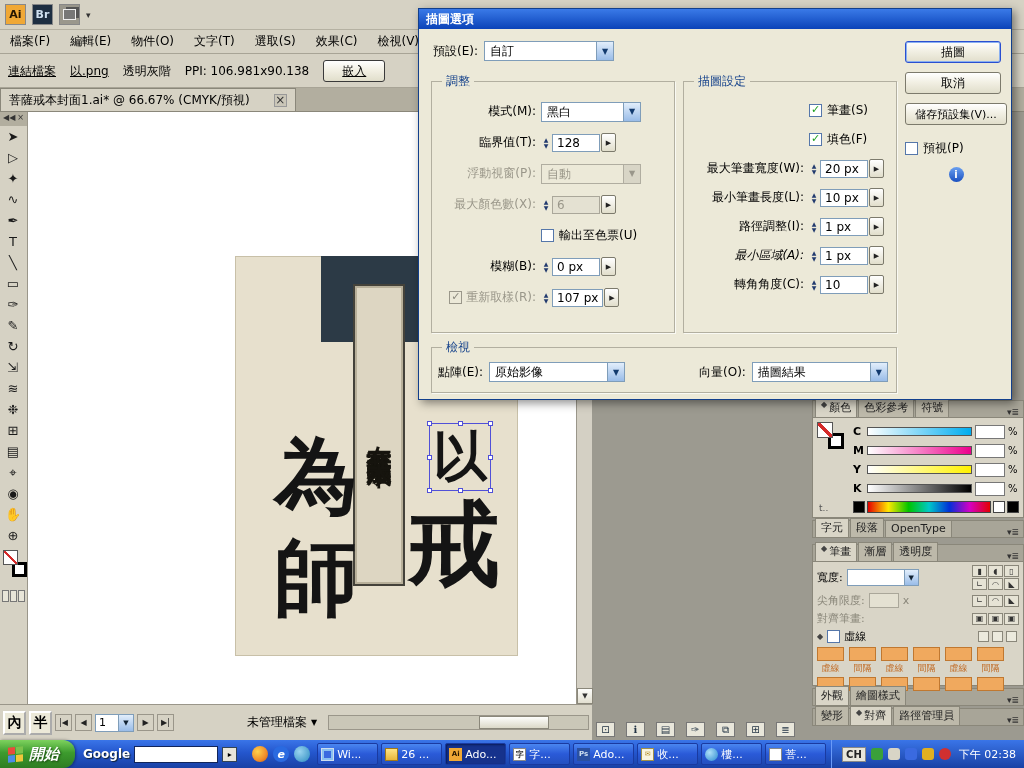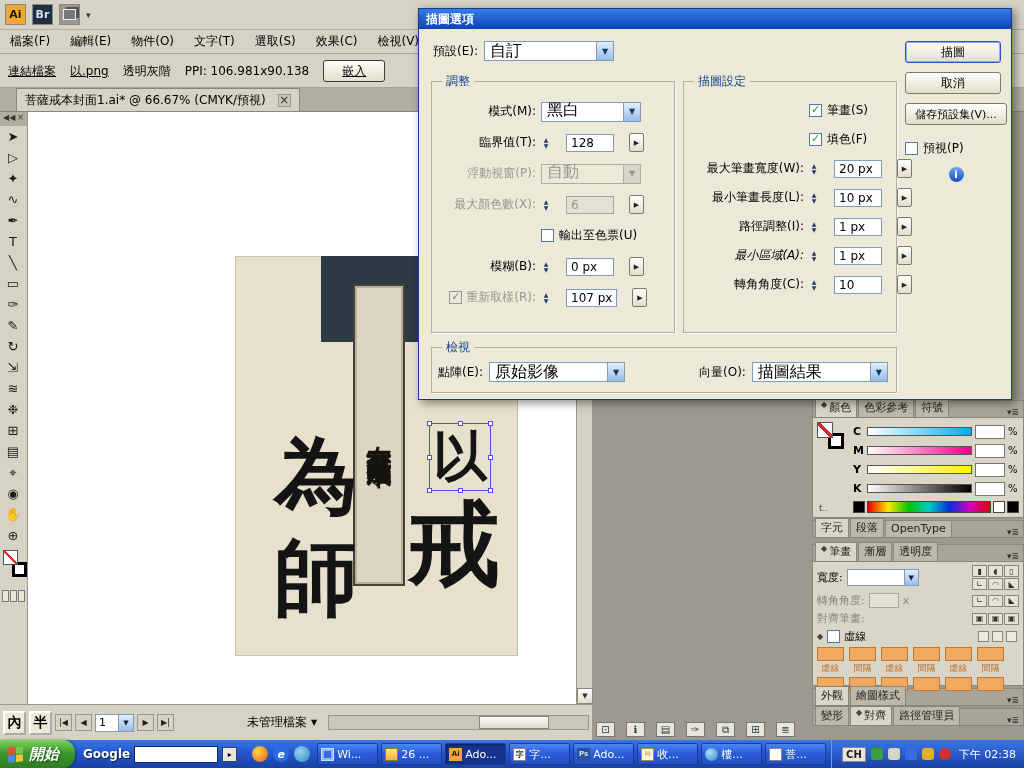--- a/index.html
+++ b/index.html
@@ -19,21 +19,21 @@
   .menubar { position:absolute; left:0; top:30px; width:1024px; height:24px; background:#d6d2c4; border-bottom:1px solid #a8a496; display:flex; align-items:center; }
   .menu-item { padding:3px 10px; font-size:12px; cursor:default; }
 
   .controlbar { position:absolute; left:0; top:55px; width:1024px; height:33px; background:#d6d2c4; border-bottom:1px solid #a8a496; display:flex; align-items:center; gap:14px; padding-left:8px; }
   .bluelink { color:#000000; text-decoration:underline; font-size:12px; }
   .cbtext { font-size:12px; }
   .xpbtn { display:inline-flex; align-items:center; justify-content:center; background:linear-gradient(#ffffff,#f2f0e4 45%,#e1decb); border:1px solid #7c7a6c; border-radius:3px; font-size:12px; color:#000; font-family:inherit; }
   .embed { width:62px; height:22px; border:1px solid #3a3a3a;text-decoration:underline; }
 
   .doctabrow { position:absolute; left:0; top:88px; width:1024px; height:24px; background:#b2ae9f; border-bottom:1px solid #8a877a; }
-  .doctab { display:inline-flex; align-items:center; gap:12px; height:23px; background:#d6d2c4; border:1px solid #8a877a; border-bottom:none; padding:0 8px; font-size:12px; margin-left:16px; }
+  .doctab { display:inline-flex; align-items:center; gap:24px; height:23px; background:#d6d2c4; border:1px solid #8a877a; border-bottom:none; padding:0 8px; font-size:12px; margin-left:0; }
   .tabx { font-size:12px; color:#333; width:13px; height:13px; display:inline-flex; align-items:center; justify-content:center; border:1px solid #999; background:#cac6b8; }
 
   
   .toolbar { position:absolute; left:0; top:112px; width:28px; height:592px; background:#d6d2c4; border-right:1px solid #9a968a; z-index:3; }
   .tbhead { height:14px; background:#b2ae9f; font-size:8px; color:#333; display:flex; justify-content:space-between; padding:1px 3px; }
   .tool { width:26px; height:21px; display:flex; align-items:center; justify-content:center; font-size:13px; color:#1a1a1a; }
   .swatchwidget { position:relative; width:26px; height:34px; margin:4px 0 0 3px; }
   .sw-back { position:absolute; left:9px; top:12px; width:15px; height:15px; background:#fff; border:3px solid #000; }
   .sw-front { position:absolute; left:0; top:0; width:15px; height:15px; background:#fff; border:1px solid #555;
      background-image:linear-gradient(45deg,transparent 44%,#d42a2a 44%,#d42a2a 56%,transparent 56%); }
@@ -116,39 +116,39 @@
   
   .dock { position:absolute; left:596px; top:722px; display:flex; gap:11px; z-index:4; }
   .dockicon { width:19px; height:15px; border:1px solid #777; background:#e8e6da; font-size:10px; display:flex; align-items:center; justify-content:center; color:#234; }
 
   
   .dialog { position:absolute; left:418px; top:8px; width:594px; height:392px; background:#ece9d8; border:1px solid #123f8c; box-shadow:3px 3px 9px rgba(0,0,0,.45); z-index:50; }
   .dtitle { height:20px; background:linear-gradient(#3a7ae8,#0b43b8); color:#fff; font-weight:bold; font-size:12px; display:flex; align-items:center; padding:0 7px; }
   .dbody { position:relative; height:372px; }
   .preset { position:absolute; left:14px; top:12px; display:flex; align-items:center; gap:6px; }
   .combo { display:inline-flex; height:20px; border:1px solid #7f9db9; background:#fff; align-items:center; }
-  .combo .val { flex:1; padding:0 5px; font-size:16px; white-space:nowrap; overflow:hidden; }
+  .combo .val { flex:1; padding:0 5px; font-size:12px; white-space:nowrap; overflow:hidden; }
   .combo .btn { width:17px; height:100%; background:linear-gradient(#e2eefb,#99bce8); border-left:1px solid #7f9db9; display:flex; align-items:center; justify-content:center; font-size:8px; color:#123a6e; }
   .combo.dis { background:#ece9d8; border-color:#b0ada0; }
   .combo.dis .val { color:#9a978a; }
   .combo.dis .btn { background:#d8d5c6; color:#99968a; border-color:#b0ada0; }
   .w130 { width:130px; } .w100 { width:100px;align-items:flex-end; } .w112 { width:136px; }
   .group { position:absolute; border:1px solid #b2afa0; box-shadow:1px 1px 0 rgba(255,255,255,.7); }
   .legend { position:absolute; top:-9px; left:10px; background:#ece9d8; padding:0 4px; font-size:12px; color:#15428b; }
   .gbody { padding:14px 6px 0 8px; }
   .drow { display:flex; align-items:center; }
   .adj .drow { height:31px; }
   .set .drow { height:29px; }
   .dlabel { text-align:right; margin-right:5px; font-size:12px; flex-shrink:0; display:inline-flex; justify-content:flex-end; align-items:center; gap:4px; }
   .dlabel.dis { color:#9a978a; }
   .cbrow { display:inline-flex; align-items:center; gap:5px; font-size:12px; }
   .cb { width:13px; height:13px; border:1px solid #5577aa; background:#fff; display:inline-flex; align-items:center; justify-content:center; font-size:11px; font-weight:bold; color:#1fa11f; flex-shrink:0; }
   .cb.checked::after { content:"✓"; margin-top:-2px; }
   .cb.gray { background:#ece9d8; border-color:#9a978a; color:#8a887c; }
-  .spin { display:inline-flex; align-items:center; gap:15px; }
+  .spin { display:inline-flex; align-items:center; gap:1px; }
   .spin .ud { display:flex; flex-direction:column; font-size:6px; line-height:6px; color:#223a6e; width:10px; text-align:center; }
   .spin .field { height:18px; min-width:48px; border:1px solid #7f9db9; background:#fff; font-size:12px; padding:0 4px; display:flex; align-items:center; }
   .spin .pop { width:15px; height:19px; background:linear-gradient(#ffffff,#e1decb); border:1px solid #7c7a6c; border-radius:2px; font-size:7px; display:flex; align-items:center; justify-content:center; color:#222; }
   .spin.dis .field { background:#e4e1d2; border-color:#aaa79a; color:#9a978a; }
   .viewgroup { left:12px; top:318px; width:466px; height:46px; }
   .viewrow { display:flex; align-items:center; padding:14px 0 0 6px; font-size:12px; gap:6px; }
   .dside { position:absolute; left:486px; top:12px; width:102px; display:flex; flex-direction:column; align-items:flex-start; }
   .dbtn { width:96px; height:22px; margin-bottom:9px; }
   .default { border:1px solid #2a4fd0; box-shadow:inset 0 0 0 1px #8ab0f0; }
   .savebtn { font-size:11px; width:102px; }
@@ -411,21 +411,21 @@
         <span class="btngrid" id="capjoin-btns">
             <span class="sbtn">▮</span>
             <span class="sbtn">◖</span>
             <span class="sbtn">▯</span>
             <span class="sbtn">∟</span>
             <span class="sbtn">◠</span>
             <span class="sbtn">◣</span>
           </span>
       </div>
       <div class="srow">
-        <span class="graylab">轉角角度:</span>
+        <span class="graylab">尖角限度:</span>
         <span class="miterfield"></span>
         <span class="graylab">x</span>
         <span class="btngrid" id="join-btns">
             <span class="sbtn">∟</span>
             <span class="sbtn">◠</span>
             <span class="sbtn">◣</span>
           </span>
       </div>
       <div class="srow">
         <span class="graylab">對齊筆畫:</span>

